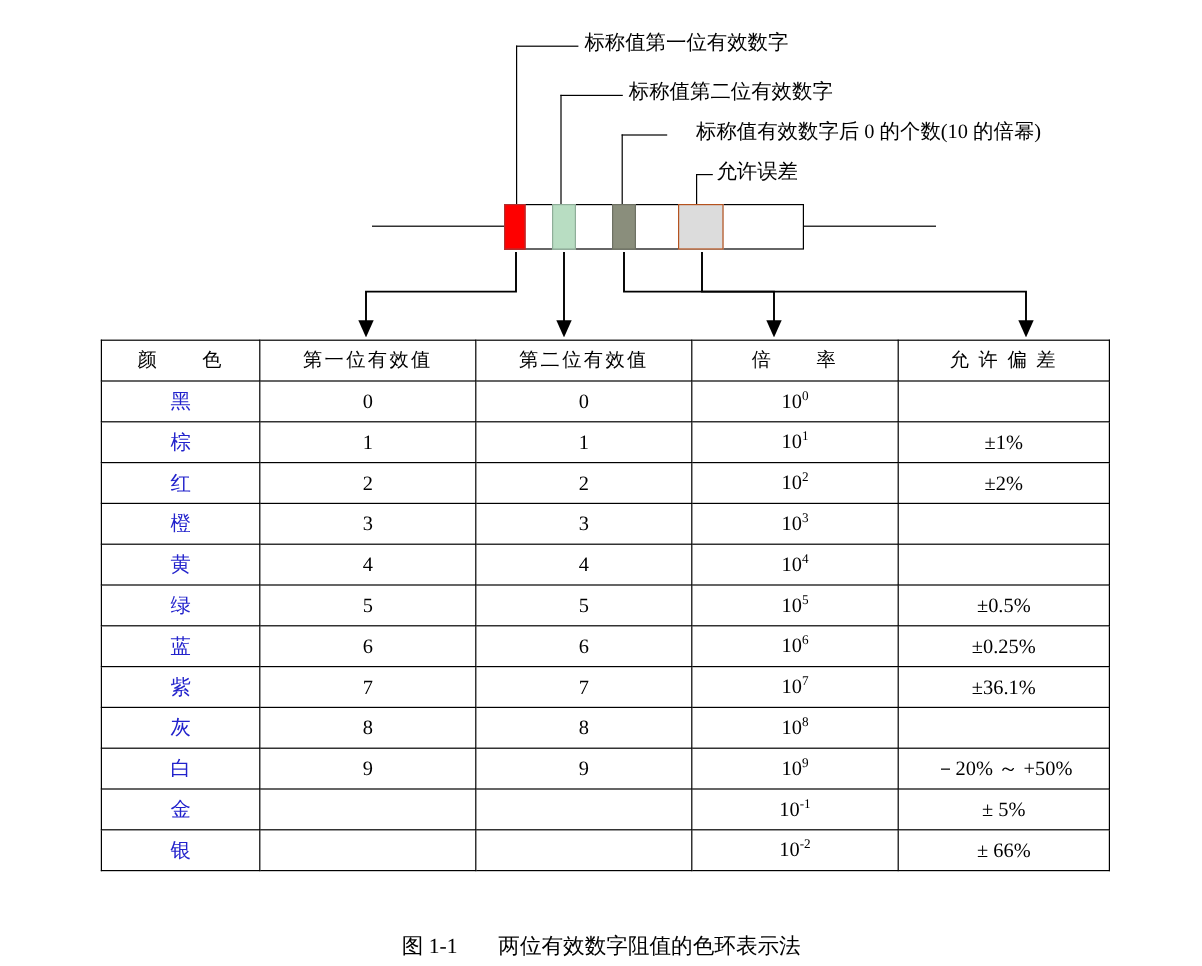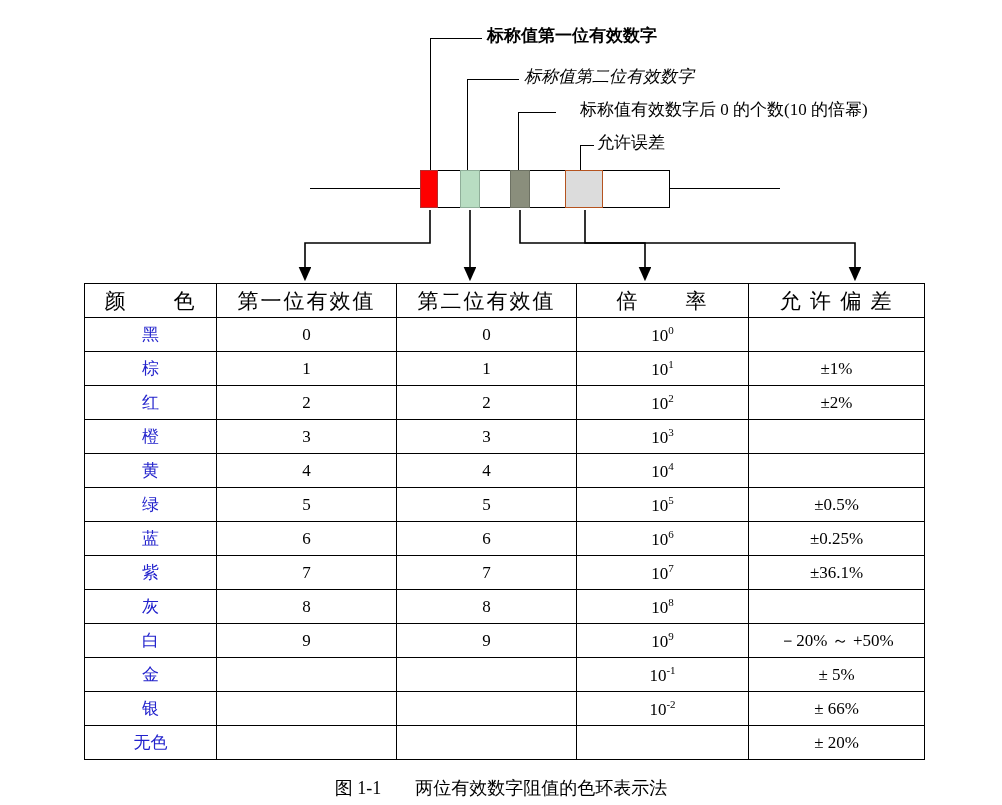--- a/index.html
+++ b/index.html
@@ -17,22 +17,22 @@
   }
 
   
   .callout {
     position: absolute;
     font-size: 17px;
     line-height: 1;
     white-space: nowrap;
     color: #000;
   }
-  #callout-0 { left: 487px; top: 27px; font-weight: bold; }
-  #callout-1 { left: 524px; top: 68px; font-style: italic; }
+  #callout-0 { left: 487px; top: 27px; }
+  #callout-1 { left: 524px; top: 68px; }
   #callout-2 { left: 580px; top: 101px; }
   #callout-3 { left: 597px; top: 134px; }
 
   
   .leader-h {
     position: absolute;
     height: 0;
     border-top: 1.6px solid #000;
   }
   .leader-v {
@@ -109,21 +109,21 @@
     border: 1.2px solid #000;
     height: 33px;
     text-align: center;
     vertical-align: middle;
     font-size: 17px;
     font-weight: normal;
     padding: 0;
   }
   #color-table thead td {
     letter-spacing: 2px;
-    font-size: 21px;
+    font-size: 16px;
     margin-left: 41px;
   }
   .col-color { width: 132px; }
   .col-d1 { width: 180px; }
   .col-d2 { width: 180px; }
   .col-mul { width: 172px; }
   .col-tol { width: 176px; }
   .color-name {
     color: #2222cc;
   }
@@ -284,25 +284,18 @@
         <td><span>10</span><sup>-1</sup></td>
         <td>± 5%</td>
       </tr>
       <tr>
         <td class="color-name">银</td>
         <td></td>
         <td></td>
         <td><span>10</span><sup>-2</sup></td>
         <td>± 66%</td>
       </tr>
-      <tr>
-        <td class="color-name">无色</td>
-        <td></td>
-        <td></td>
-        <td></td>
-        <td>± 20%</td>
-      </tr>
     </tbody>
 </table>
 
 <div id="caption">
   <span>图 1-1</span><span class="cap-gap"></span><span>两位有效数字阻值的色环表示法</span>
 </div>
 
 </body></html>

